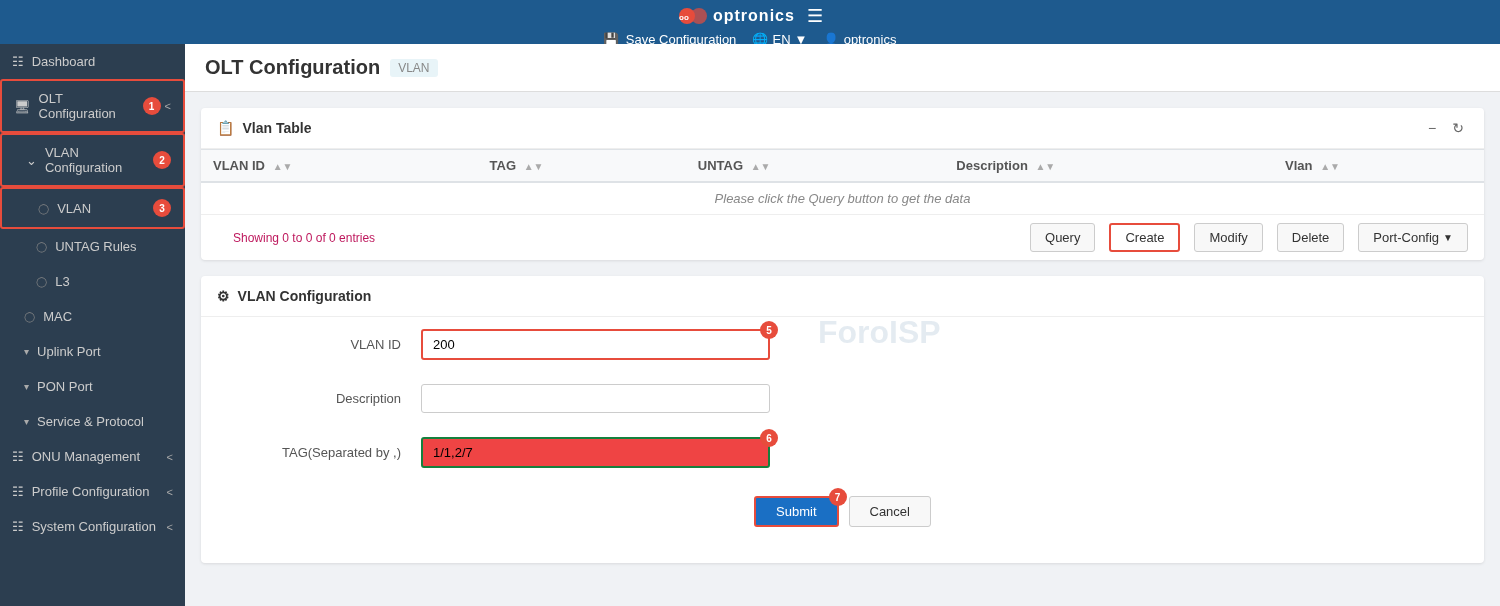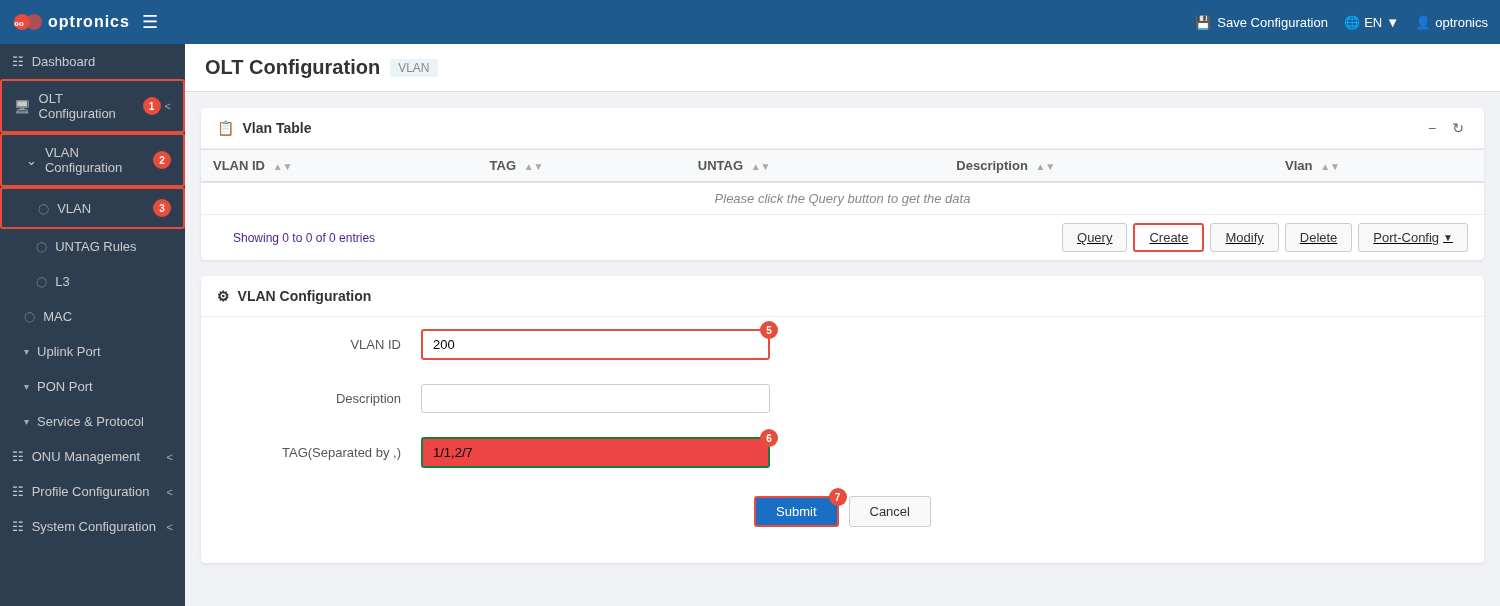--- a/index.html
+++ b/index.html
@@ -8,20 +8,21 @@
     
     .top-nav {
       background: #1e5a8e;
       color: white;
       height: 44px;
       display: flex;
       align-items: center;
       padding: 0 12px;
       justify-content: space-between;
       flex-shrink: 0;
+      flex-direction: column;
     }
     .top-nav-left { display: flex; align-items: center; gap: 12px; }
     .logo { display: flex; align-items: center; }
     .hamburger-icon { color: white; font-size: 18px; cursor: pointer; }
     .top-nav-right { display: flex; align-items: center; gap: 16px; }
     .save-config-btn { display: flex; align-items: center; gap: 6px; color: white; font-size: 13px; cursor: pointer; background: none; border: none; }
     .globe-btn { color: white; cursor: pointer; display: flex; align-items: center; gap: 4px; }
     .user-btn { color: white; cursor: pointer; display: flex; align-items: center; gap: 4px; }
 
     
@@ -121,29 +122,28 @@
       border-bottom: 2px solid #dee2e6;
       border-top: 1px solid #dee2e6;
       padding: 8px 12px;
       text-align: left;
       color: #555;
       font-weight: 600;
     }
     th .sort-arrows { color: #aaa; margin-left: 4px; font-size: 10px; }
     td { padding: 8px 21px; border-bottom: 1px solid #eee; color: #666; }
     .empty-message { text-align: center; color: #888; font-style: italic; }
-    .showing-text { padding: 8px 16px; font-size: 12px; color: #4c1d95; }
+    .showing-text { padding: 8px 16px; font-size: 12px; color: #be185d; }
 
     
     .action-buttons {
       display: flex;
       justify-content: space-between;
       padding: 8px 16px;
-      gap: 6px;
-      text-decoration: underline;
+      gap: 14px;
     }
     .btn {
       padding: 5px 14px;
       font-size: 13px;
       border-radius: 3px;
       cursor: pointer;
       border: 1px solid #ccc;
       background: #f8f8f8;
       color: #333;
     }
@@ -343,20 +343,21 @@
 
   <div class="content">
 
     <div class="page-header">
       <span class="page-title">OLT Configuration</span>
       <span class="page-subtitle">VLAN</span>
     </div>
 
     <div class="content-wrapper">
 
+      <div class="watermark">ForoISP</div>
 
       <div class="card">
         <div class="card-header">
           <div class="card-header-left">
             <span>📋</span>
             <span>Vlan Table</span>
           </div>
           <div class="card-header-right">
             <button class="icon-btn">−</button>
             <button class="icon-btn">↻</button>

